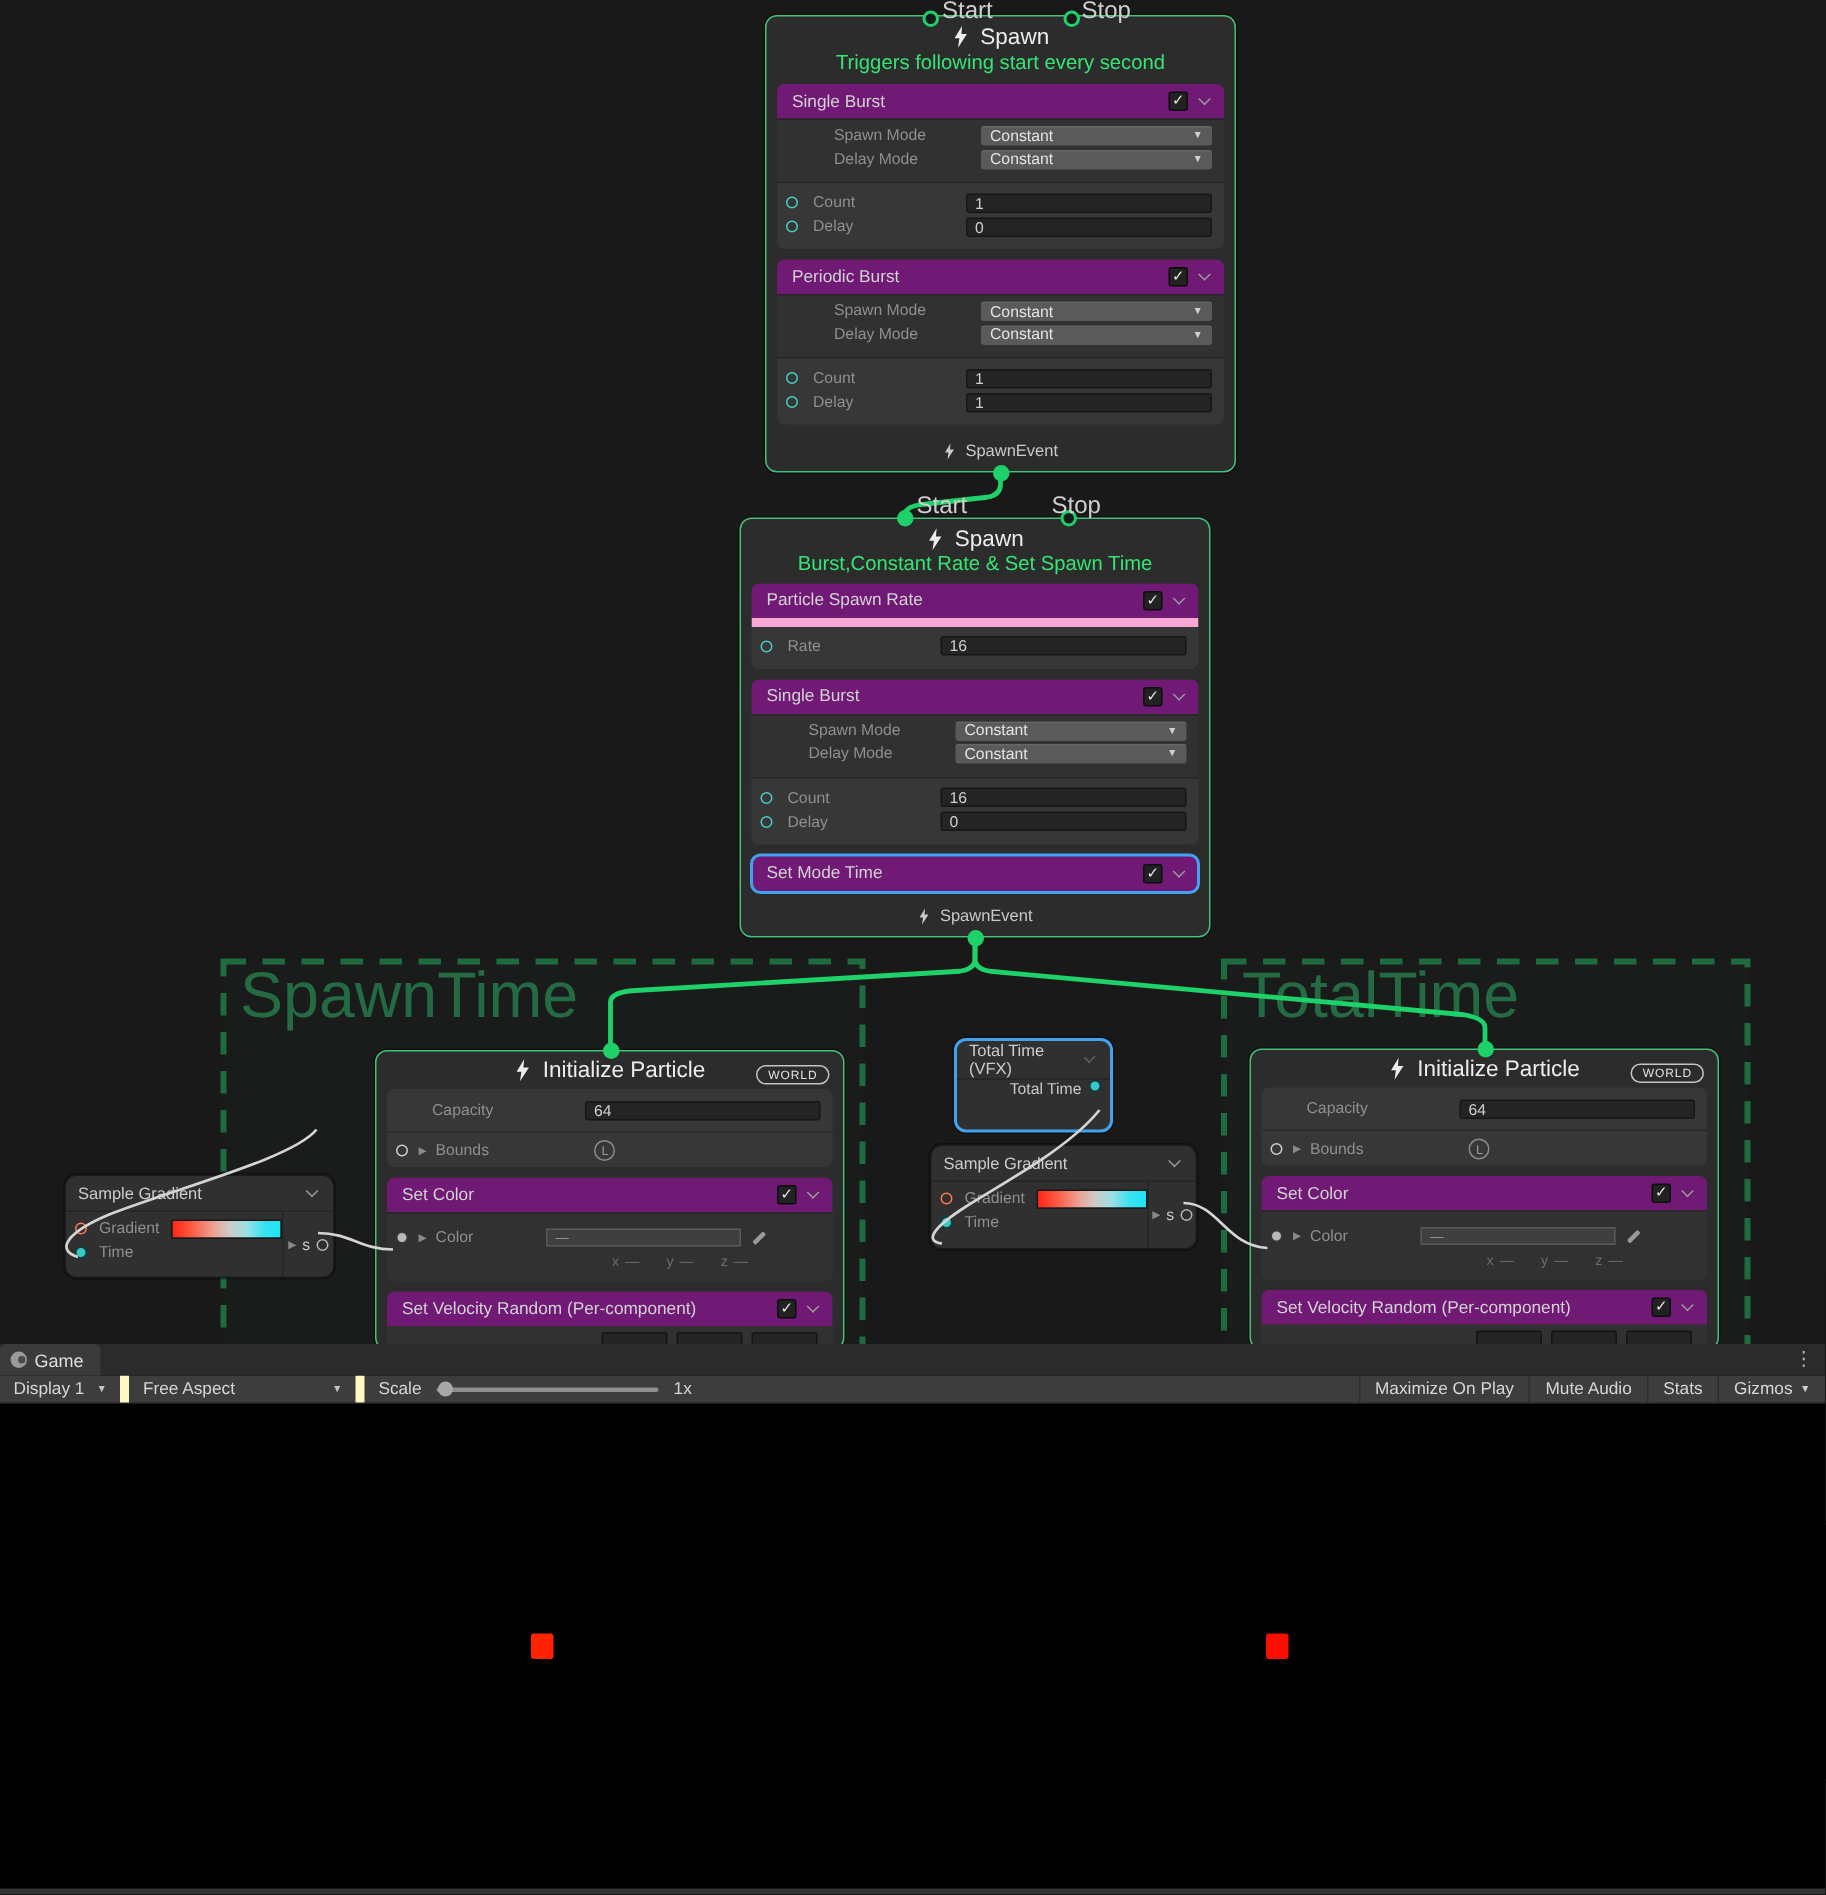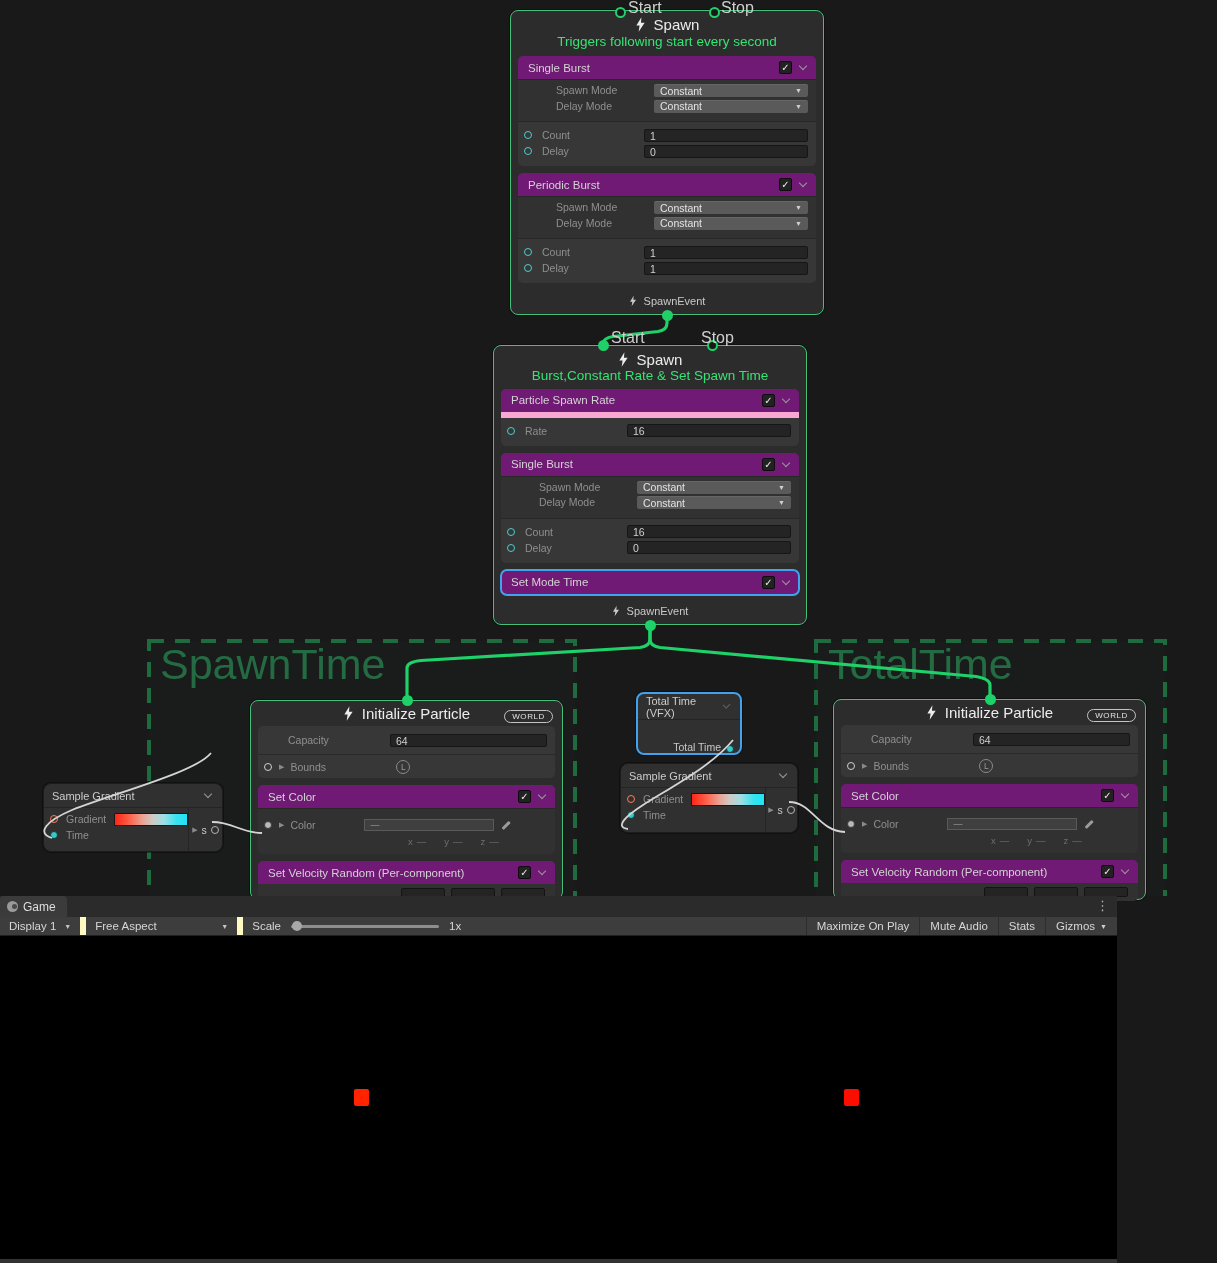--- a/index.html
+++ b/index.html
@@ -51,41 +51,41 @@
   .outrow { margin-top:auto; display:flex; align-items:center; justify-content:center; gap:7px; height:27px; margin-bottom:3px; color:#c9c9c9; font-size:11px; }
 
   .fport { position:absolute; width:11px; height:11px; border-radius:50%; background:#17181a; border:2px solid #1ed168; z-index:45; }
   .fport.on { background:#1ed168; }
   .plabel { position:absolute; z-index:46; color:#cfcfcf; font-size:16px; }
 
   
   .oph { display:flex; align-items:center; height:25px; padding:0 8px; color:#cccccc; font-size:11px; border-bottom:1px solid #242424; }
   .oprow { display:flex; align-items:center; height:27px; padding:0 8px; border-bottom:1px solid #242424; }
   .oplabel { color:#8f8f8f; font-size:10.5px; margin-right:8px; }
-  .opout { display:flex; align-items:flex-end; justify-content:flex-end; gap:5px; flex:1; padding:0 6px; color:#c9c9c9; font-size:10.5px; }
+  .opout { display:flex; align-items:flex-start; justify-content:flex-end; gap:5px; flex:1; padding:0 6px; color:#c9c9c9; font-size:10.5px; }
 
   .sg-body { position:relative; flex:1; display:flex; }
   .sg-left { flex:1; padding:3px 0 4px; }
   .sg-row { display:flex; align-items:center; height:16px; padding-left:6px; }
   .sg-label { color:#8f8f8f; font-size:10.5px; margin-left:8px; width:48px; }
   .gradbar { width:74px; height:13px; border-radius:1px; background:linear-gradient(90deg,#ff2616,#ff5b44 18%,#eca293 38%,#cfc9c4 52%,#9fdfe4 68%,#39e2f0 85%,#1fe3f6); border:1px solid #181818; }
   .sg-out { width:42px; border-left:1px solid #242424; display:flex; align-items:center; justify-content:center; gap:4px; color:#c8c8c8; font-size:10.5px; }
   .tri { font-size:7px; color:#8a8a8a; }
 
   .world { position:absolute; right:9px; top:9px; border:1px solid #c4c4c4; border-radius:9px; padding:0 7px; height:13px; line-height:11px; font-size:8px; letter-spacing:.6px; color:#e2e2e2; }
   .lbadge { width:14px; height:14px; border:1px solid #8a8a8a; border-radius:50%; color:#9a9a9a; font-size:8.5px; display:flex; align-items:center; justify-content:center; margin-left:36px; }
   .colorbar { width:130px; height:12px; background:#3f3f3f; border:1px solid #5a5a5a; color:#9a9a9a; font-size:9px; line-height:10px; padding-left:5px; }
   .picker { width:12px; height:12px; position:relative; margin-left:6px; }
   .picker::before { content:""; position:absolute; left:1px; top:5px; width:10px; height:2.6px; background:#9a9a9a; transform:rotate(-45deg); border-radius:1px; }
   .axesrow { display:flex; align-items:center; gap:4px; height:14px; padding-left:150px; color:#6e6e6e; font-size:9.5px; }
   .axesrow .ax { margin-left:14px; }
   .stub { width:44px; height:10px; background:#242424; border:1px solid #141414; border-radius:2px; }
 
   
-  .game-panel { position:absolute; left:0; top:896px; width:1117px; height:367px; background:#000; z-index:100; }
+  .game-panel { position:absolute; left:0; top:896px; width:1217px; height:367px; background:#000; z-index:100; }
   .tabbar { height:21px; background:#2b2b2b; display:flex; align-items:stretch; position:relative; }
   .tab { background:#3b3b3b; border-radius:4px 4px 0 0; padding:0 11px 0 7px; display:flex; align-items:center; gap:5px; color:#dedede; font-size:12px; }
   .tabicon { width:11px; height:11px; border-radius:50%; background:#9a9a9a; position:relative; }
   .tabicon::after { content:""; position:absolute; right:1px; top:3px; width:5px; height:5px; border-radius:50%; background:#4a4a4a; }
   .kebab { position:absolute; right:8px; top:2px; color:#b5b5b5; font-size:13px; }
   .toolbar { height:19px; background:#3d3d3d; border-bottom:1px solid #1f1f1f; display:flex; align-items:center; font-size:11.5px; color:#d6d6d6; }
   .titem { display:flex; align-items:center; gap:6px; height:100%; padding:0 9px; border-right:6px solid #fef9c3; }
   .titem .dda { font-size:7px; color:#c4c4c4; margin-left:2px; }
   .aspect { width:157px; }
   .aspect .dda { margin-left:auto; }

